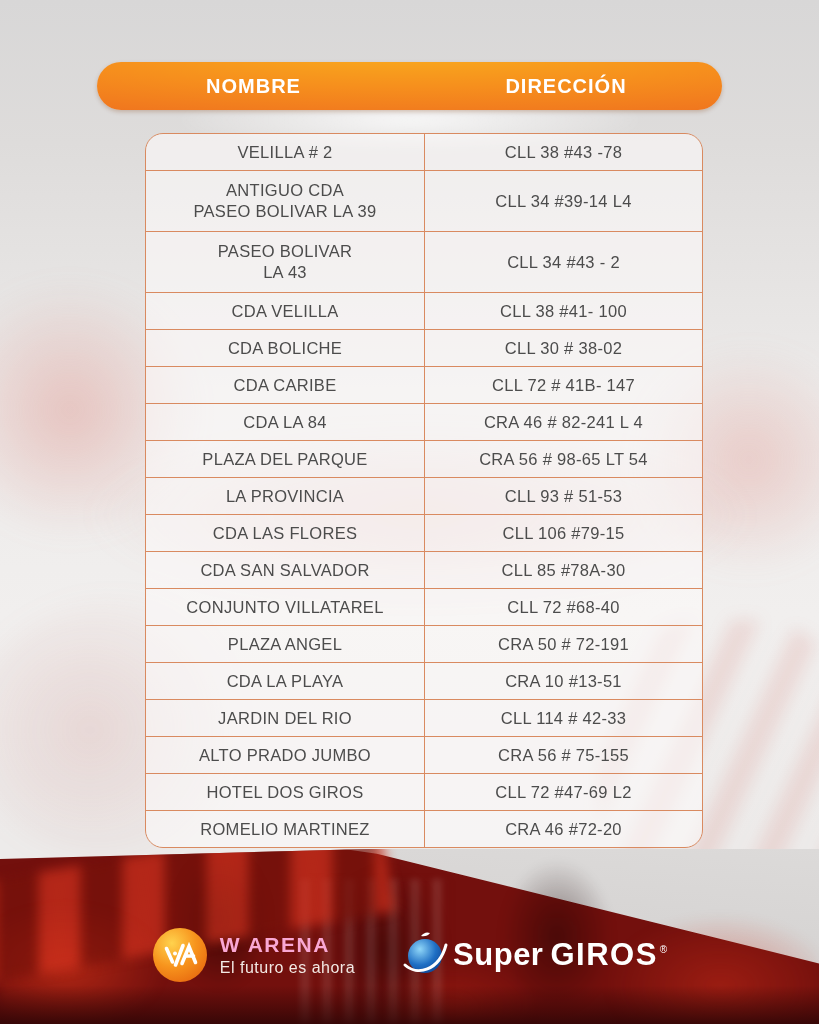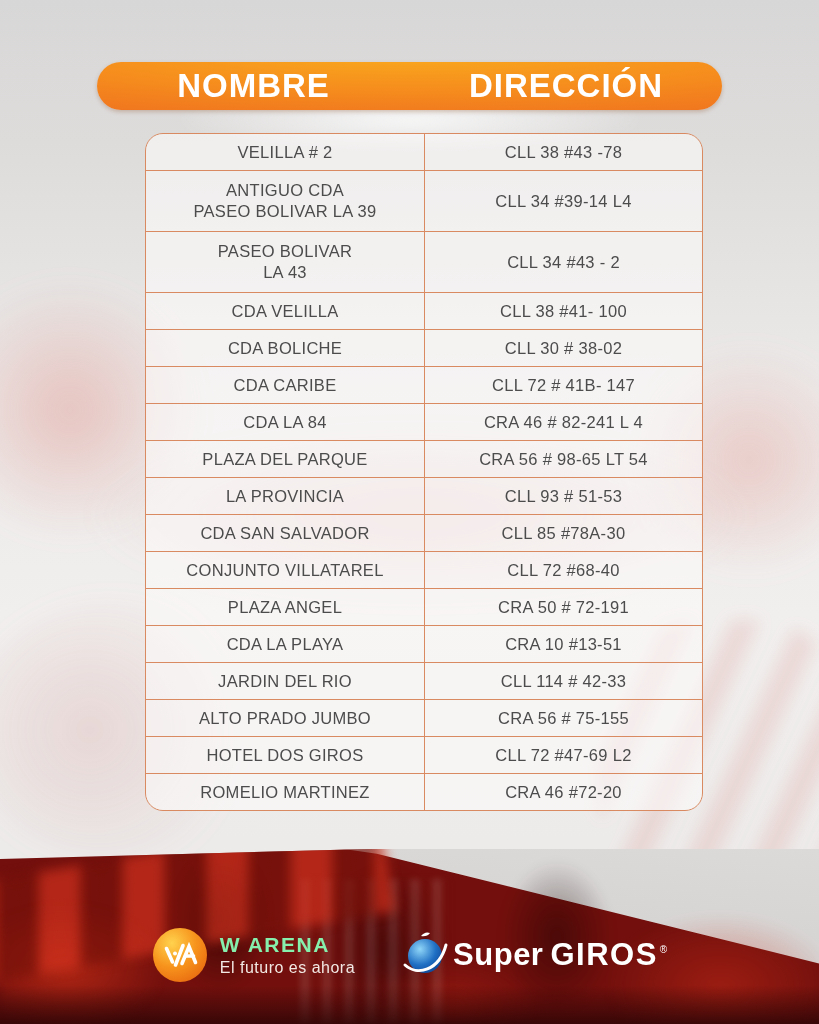--- a/index.html
+++ b/index.html
@@ -20,21 +20,21 @@
       background:repeating-linear-gradient(115deg,rgba(205,90,80,.14) 0 26px,rgba(255,255,255,0) 26px 60px);
       filter:blur(8px);}
   .b6{left:180px;top:90px;width:460px;height:60px;border-radius:50%;
       background:radial-gradient(ellipse at 50% 50%,rgba(255,255,255,.8),rgba(255,255,255,0) 75%);filter:blur(6px);}
   
   .header-bar{position:absolute;left:97px;top:62px;width:625px;height:48px;border-radius:24px;
       background:radial-gradient(120% 160% at 50% -20%,#f9ab1d 0%,#f68f1d 45%,#ee6d1f 100%);
       box-shadow:0 2px 4px rgba(120,50,0,.25);display:flex;align-items:center;}
   .header-col{display:flex;align-items:center;justify-content:center;}
   .hc1{width:313px;} .hc2{width:312px;}
-  .header-col span{color:#ffffff;font-size:33px;font-weight:bold;letter-spacing:1px;}
+  .header-col span{color:#ffffff;font-size:20px;font-weight:bold;letter-spacing:1px;}
   
   .stores-table{position:absolute;left:145px;top:133px;width:556px;
       border:1.5px solid #d98a60;border-radius:18px;overflow:hidden;
       background:rgba(253,251,250,.42);}
   .row{display:flex;min-height:36px;background:rgba(253,250,249,.35);}
   .row.tall{min-height:60px;}
   .row + .row{border-top:1px solid #d98a60;}
   .cell{display:flex;align-items:center;justify-content:center;text-align:center;padding:2px 10px;box-sizing:border-box;}
   .cell-name{width:279px;border-right:1px solid #d98a60;}
   .cell-addr{flex:1;}
@@ -59,21 +59,21 @@
       background:repeating-linear-gradient(100deg,rgba(210,50,30,.85) 0 42px,rgba(120,18,10,.85) 42px 84px);
       filter:blur(6px);opacity:.8;}
   .fx-bottom{background:linear-gradient(180deg,rgba(0,0,0,0) 78%,rgba(35,4,5,.75) 100%);}
   .wedge{position:absolute;right:0;top:0;width:100%;height:118px;
       background:linear-gradient(185deg,#dcdad9 0%,#d2d0cf 90%);
       clip-path:polygon(42% 0,100% 0,100% 97%,46% 4%);}
   
   .logos{position:absolute;left:0;right:0;top:78px;display:flex;justify-content:center;align-items:center;gap:46px;}
   .warena{display:flex;align-items:center;gap:12px;}
   .wtxt{display:flex;flex-direction:column;line-height:1.1;}
-  .wname{color:#86efac;font-size:21px;font-weight:bold;letter-spacing:1.5px;}
+  .wname{color:#f9a8d4;font-size:21px;font-weight:bold;letter-spacing:1.5px;}
   .wtag{color:#f3e9e4;font-size:16px;font-weight:normal;letter-spacing:.5px;margin-top:3px;}
   .sgiros{display:flex;align-items:center;gap:2px;}
   .sgtxt{color:#fff;font-size:31px;display:flex;align-items:baseline;}
   .sg1{font-weight:bold;letter-spacing:.5px;}
   .sg2{font-weight:bold;letter-spacing:1.5px;margin-left:7px;}
   .sgreg{color:#fff;font-size:10px;margin-left:2px;transform:translateY(-12px);}
 </style>
 </head>
 <body>
 
@@ -172,20 +172,28 @@
 
     <div class="row">
       <div class="cell cell-name">
         <span class="nm">LA PROVINCIA</span>
       </div>
       <div class="cell cell-addr">
         <span class="ad">CLL 93 # 51-53</span>
       </div>
     </div>
 
+    <div class="row">
+      <div class="cell cell-name">
+        <span class="nm">CDA LAS FLORES</span>
+      </div>
+      <div class="cell cell-addr">
+        <span class="ad">CLL 106 #79-15</span>
+      </div>
+    </div>
 
     <div class="row">
       <div class="cell cell-name">
         <span class="nm">CDA SAN SALVADOR</span>
       </div>
       <div class="cell cell-addr">
         <span class="ad">CLL 85 #78A-30</span>
       </div>
     </div>
 

